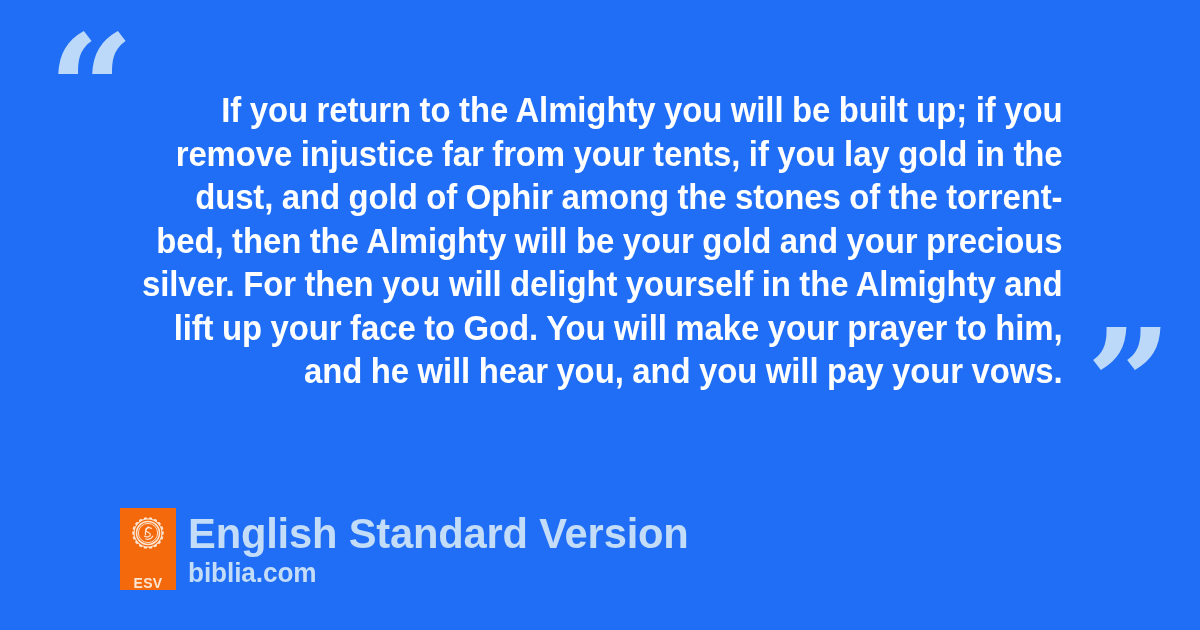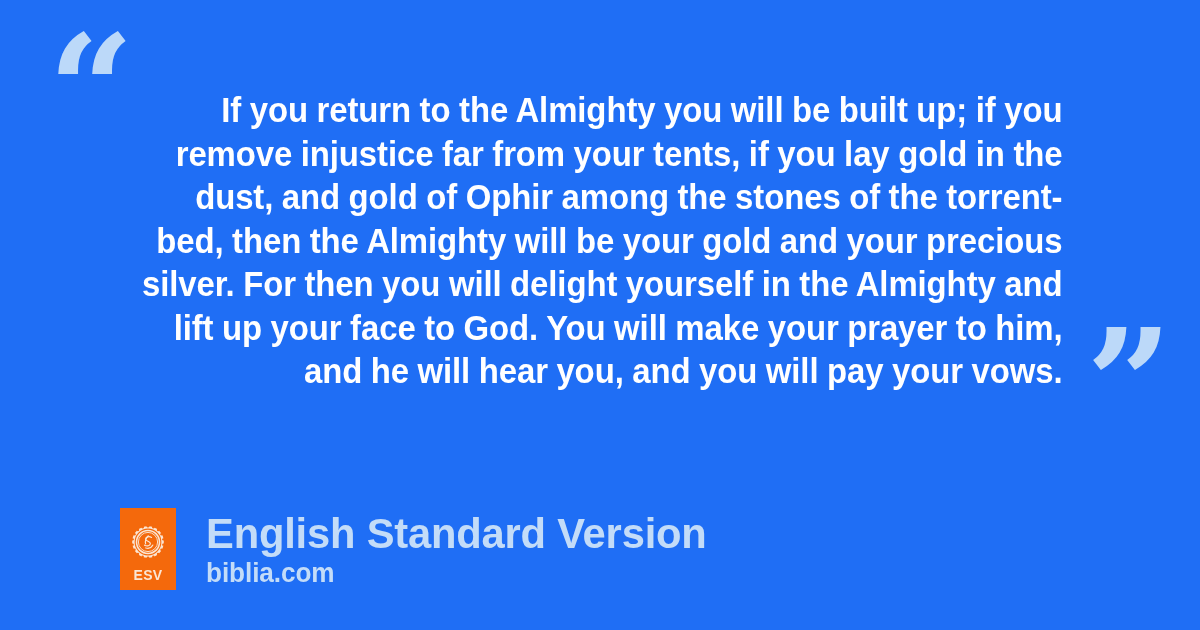--- a/index.html
+++ b/index.html
@@ -76,40 +76,40 @@
   }
   #esv-logo {
     width: 56px;
     height: 82px;
     background: #f4690c;
     position: relative;
     flex: 0 0 auto;
     display: flex;
     flex-direction: column;
     align-items: center;
-    justify-content: center;
+    justify-content: space-between;
     padding-top: 8px;
     box-sizing: border-box;
   }
   #esv-seal-icon {
     width: 34px;
     height: 34px;
     display: block;
   }
   #esv-logo-label {
     margin-top: 9px;
     color: #fbe6d4;
     font-family: "Liberation Sans", sans-serif;
     font-size: 14px;
     font-weight: 700;
     letter-spacing: 0.3px;
     line-height: 1;
   }
   #attribution-text {
-    margin-left: 30px;
+    margin-left: 12px;
     display: flex;
     flex-direction: column;
     justify-content: flex-start;
     padding-top: 2px;
   }
   #translation-name {
     color: #c3dcf8;
     font-family: "Liberation Sans Narrow", "Liberation Sans", sans-serif;
     font-weight: 700;
     font-size: 43px;

